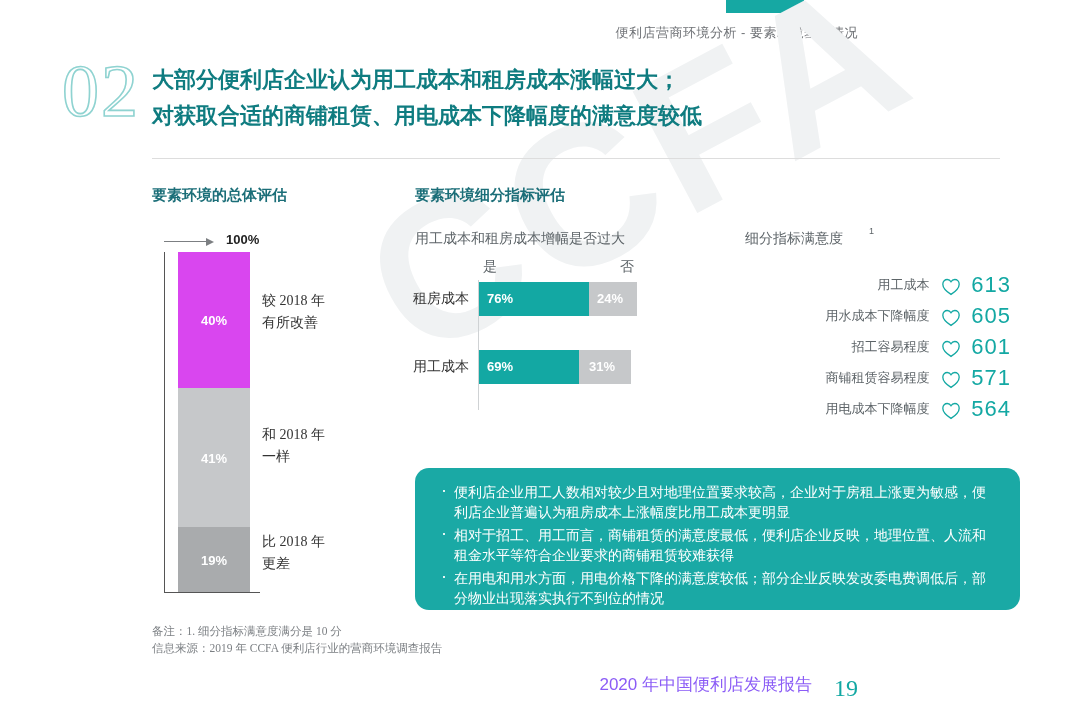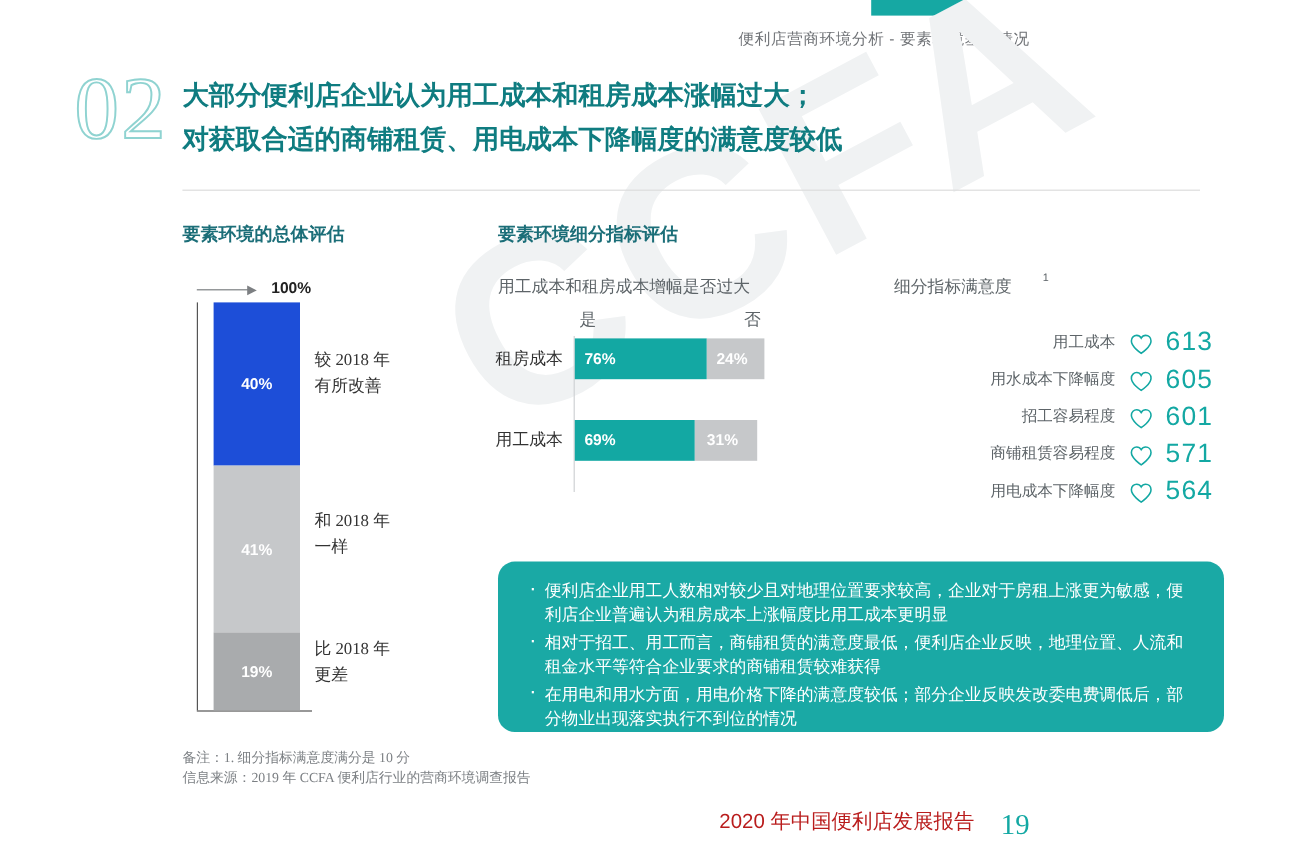--- a/index.html
+++ b/index.html
@@ -124,21 +124,21 @@
   .stack-seg span {
     position: absolute;
     left: 0; right: 0;
     top: 50%;
     transform: translateY(-50%);
     text-align: center;
     font-size: 13px;
     font-weight: bold;
     color: #ffffff;
   }
-  .seg-teal { background: #1d4ed8; }
+  .seg-teal { background: #d946ef; }
   .seg-gray { background: #c6c8ca; }
   .seg-gray span { color: #ffffff; }
   .seg-dark { background: #a9abad; }
 
   .axis-v {
     position: absolute;
     left: 164px;
     top: 252px;
     width: 1px;
     height: 340px;
@@ -325,21 +325,21 @@
     font-family: "Liberation Serif", serif;
   }
   #fn1 { top: 624px; }
   #fn2 { top: 641px; }
   
   .footer-title {
     position: absolute;
     right: 76px;
     bottom: 26px;
     font-size: 17px;
-    color: #b91c1c;
+    color: #8b5cf6;
   }
   .footer-page {
     position: absolute;
     right: 30px;
     bottom: 20px;
     font-size: 24px;
     color: #13a8a3;
     font-family: "Liberation Serif", serif;
   }
 </style>

